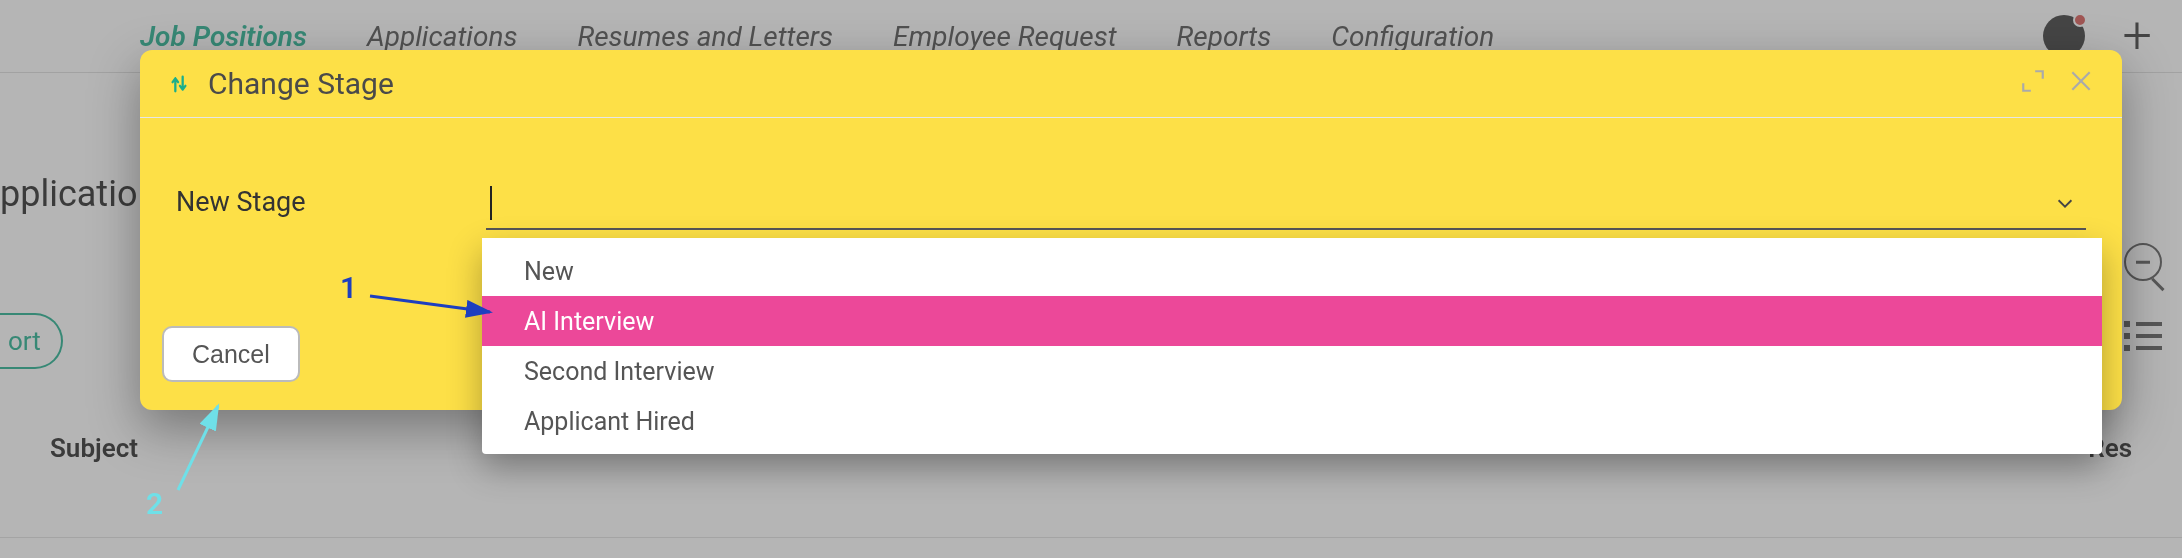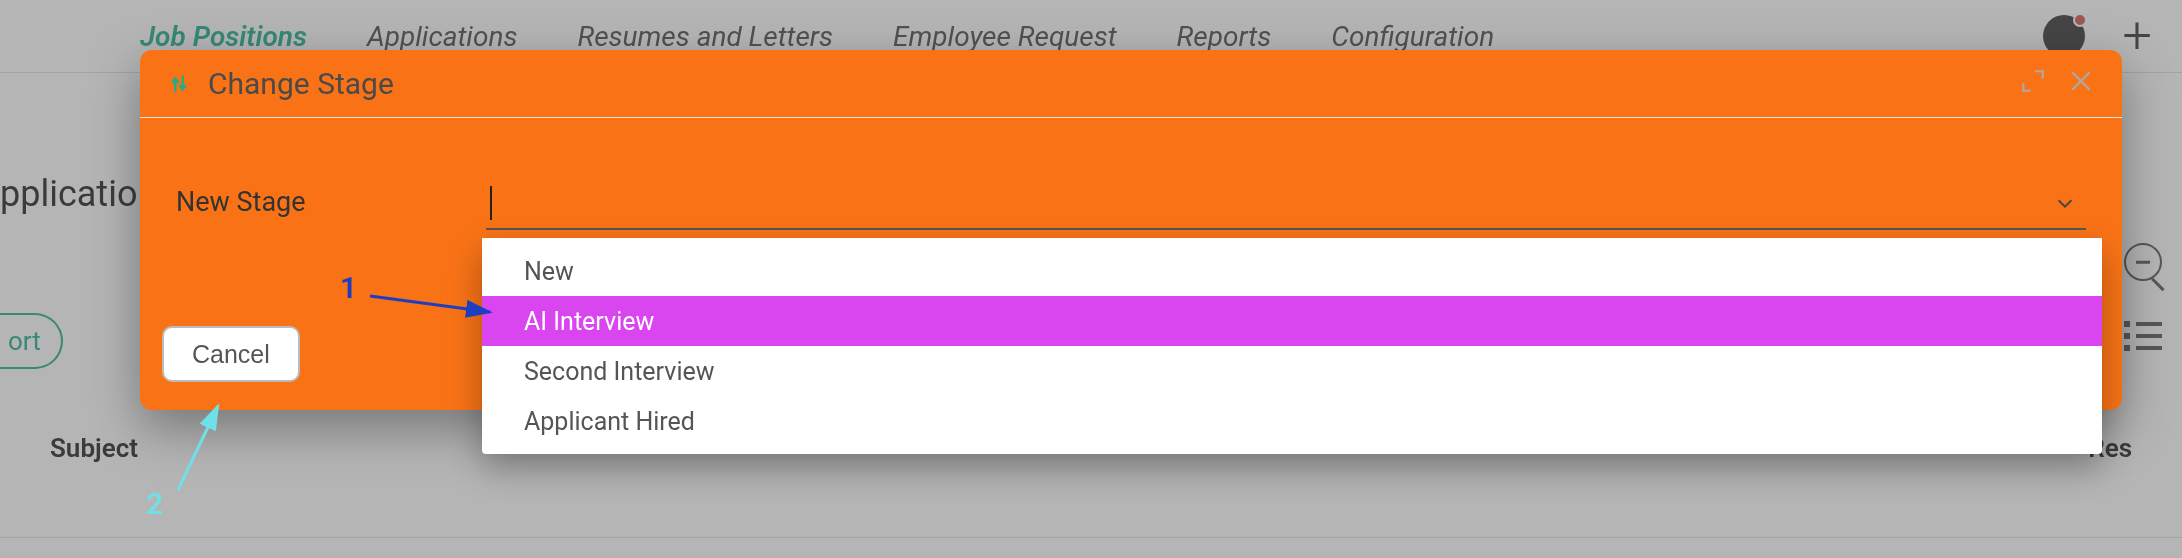--- a/index.html
+++ b/index.html
@@ -32,21 +32,21 @@
   .rr-list span::before{content:"";width:6px;height:6px;background:#555;}
   .rr-list span::after{content:"";flex:1;height:4px;background:#555;}
 
   .headerrow { position:absolute; top:360px; left:50px; font-size:26px; font-weight:600; color:#222;}
   .headerrow2 { position:absolute; top:360px; right:50px; font-size:26px; font-weight:600; color:#222;}
 
   .datarow { position:absolute; top:464px; left:0; right:0; height:70px; display:flex; align-items:center; color:#333; font-size:26px; border-bottom:1px solid #e0e0e0; border-top:1px solid #e0e0e0;}
   .datarow > div { padding:0 20px; white-space:nowrap; }
 
   
-  .modal { position:absolute; top:50px; left:140px; right:60px; height:360px; background:#f97316; border-radius:12px; box-shadow:0 18px 50px rgba(0,0,0,.35); z-index:10; }
+  .modal { position:absolute; top:50px; left:140px; right:60px; height:360px; background:#fde047; border-radius:12px; box-shadow:0 18px 50px rgba(0,0,0,.35); z-index:10; }
   .modal-head { height:68px; border-bottom:1px solid #e6e6e6; display:flex; align-items:center; padding:0 28px; color:#4a4a4a; font-size:30px;}
   .modal-head .ic { color:#1aae8b; margin-right:18px; font-size:24px; display:flex; gap:2px;}
   .modal-head .ic svg { width:22px; height:22px; }
   .modal-head .spacer{flex:1}
   .modal-head .wbtn { color:#999; font-size:30px; margin-left:22px; cursor:pointer; }
   .modal-head .wbtn svg{ width:26px;height:26px; stroke:#aaa; stroke-width:2; fill:none;}
   .modal-body { padding:64px 36px 6px 36px; display:flex; align-items:flex-start; }
   .field-label { font-size:27px; color:#333; min-width:310px; padding-top:4px;}
   .field-wrap { flex:1; position:relative; }
   .combo { width:100%; height:48px; border:none; border-bottom:2.5px solid #555; font-size:26px; padding:0 42px 6px 4px; background:transparent; outline:none;}
@@ -55,21 +55,21 @@
   .cursor { position:absolute; left:4px; top:4px; width:2px; height:34px; background:#222; }
 
   .modal-foot { position:absolute; left:22px; bottom:28px; display:flex; gap:14px;}
   .btn { height:56px; padding:0 28px; border-radius:10px; font-size:25px; display:flex; align-items:center; cursor:pointer;}
   .btn-primary { background:#29be9a; color:#fff; border:none;}
   .btn-secondary { background:#fff; color:#555; border:2px solid #bbb;}
 
   
   .dropdown { position:absolute; top:238px; left:482px; right:80px; background:#fff; box-shadow:0 14px 34px rgba(0,0,0,.3); z-index:20; border-radius:0 0 4px 4px; padding:8px 0;}
   .dropdown .opt { height:50px; display:flex; align-items:center; padding:0 42px; font-size:25px; color:#555; cursor:pointer;}
-  .dropdown .opt.hover { background:#d946ef; color:#fff;}
+  .dropdown .opt.hover { background:#ec4899; color:#fff;}
 
   
   .anno1 { position:absolute; z-index:30; left:340px; top:270px; color:#1d3fbf; font-size:30px; font-weight:600;}
   .arrow1 { position:absolute; z-index:30; left:370px; top:276px; }
   .arrow1 svg { overflow:visible;}
   .anno2 { position:absolute; z-index:30; left:146px; top:486px; color:#6fe0e8; font-size:30px; font-weight:600;}
   .arrow2 { position:absolute; z-index:30; left:168px; top:400px;}
 </style>
 </head>
 <body>

